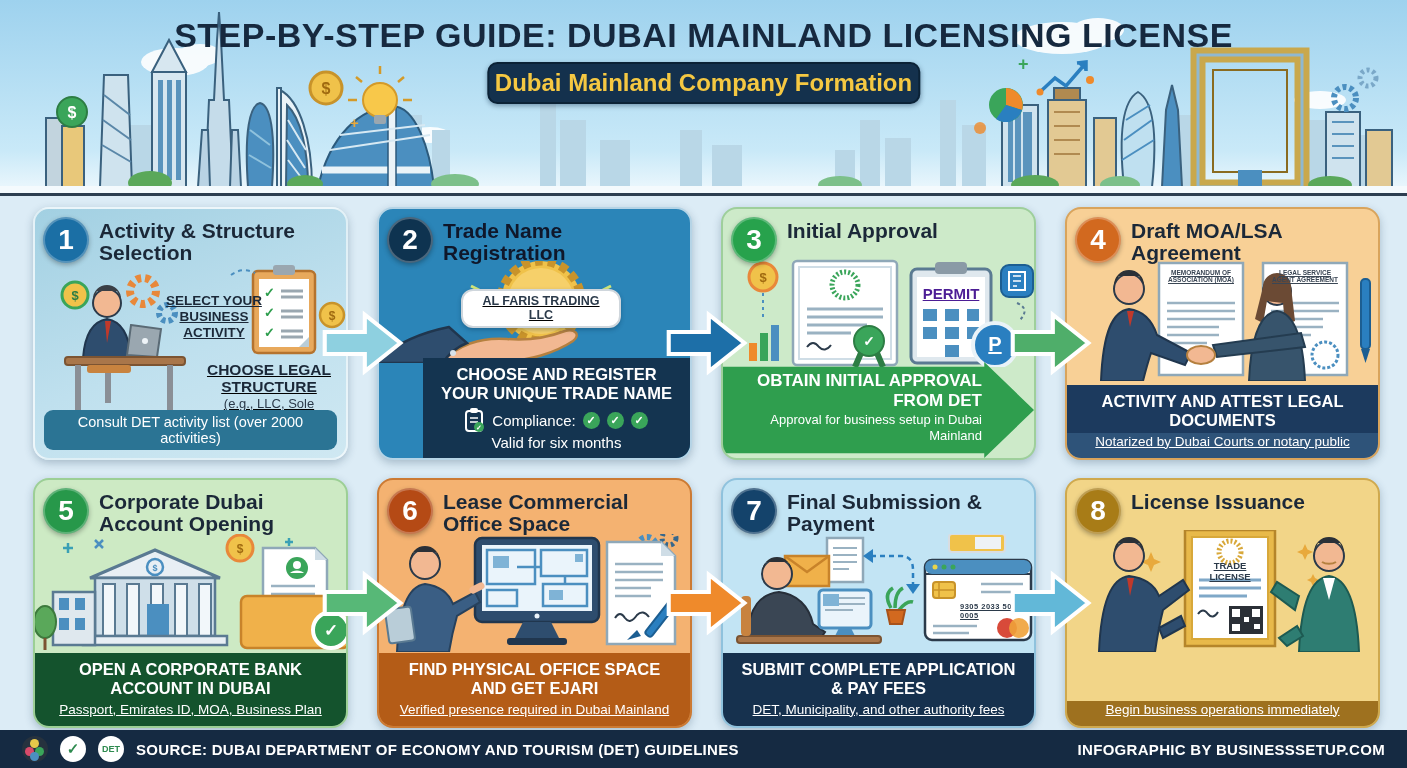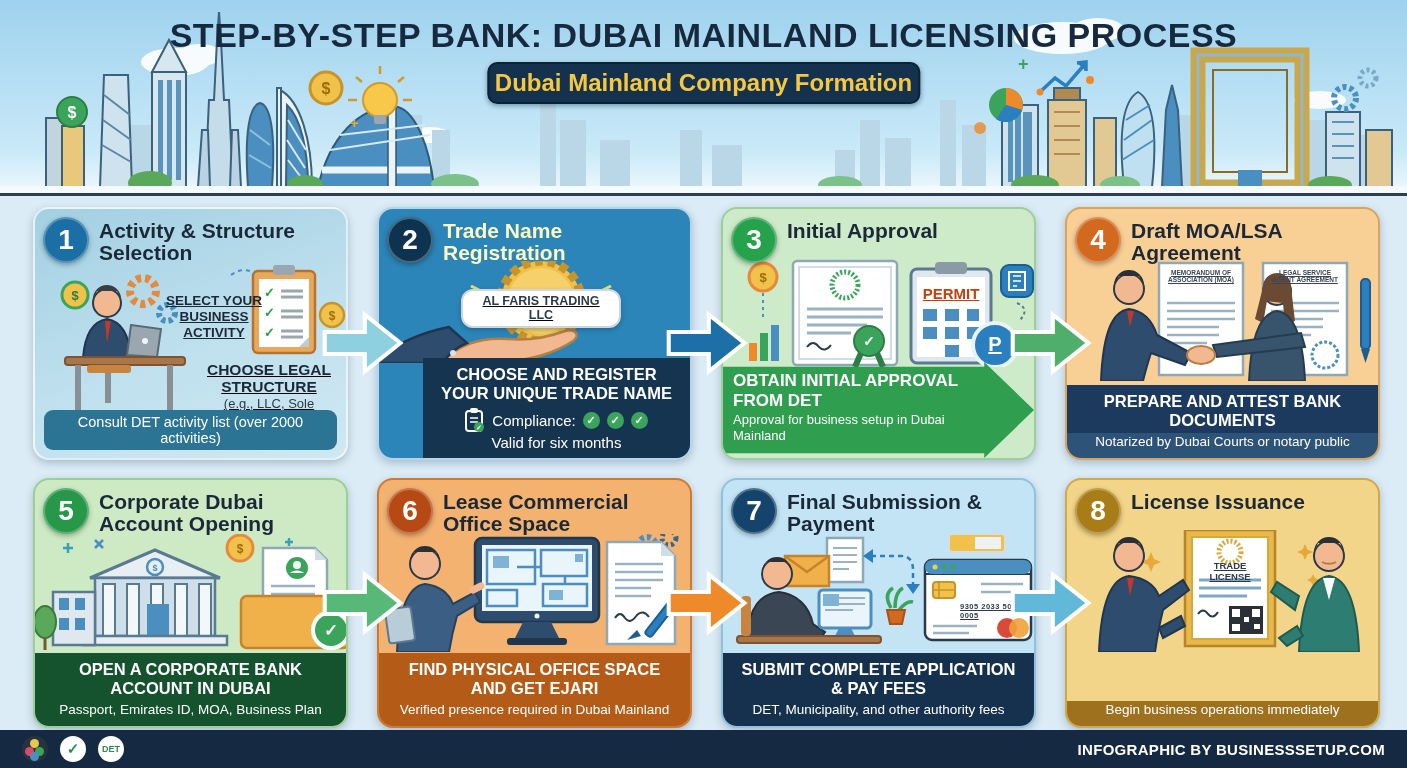--- a/index.html
+++ b/index.html
@@ -23,38 +23,38 @@
   .card { position:absolute; width:315px; border-radius:16px; overflow:hidden;
           box-shadow:0 3px 9px rgba(30,60,90,.28); border:2px solid rgba(255,255,255,.65); }
   .card-head { display:flex; align-items:flex-start; gap:10px; padding:8px 10px 0 8px; position:relative; z-index:3; }
   .num { width:46px; height:46px; border-radius:50%; color:#fff; font-weight:bold; font-size:28px;
          display:flex; align-items:center; justify-content:center; flex:0 0 46px;
          box-shadow:0 2px 5px rgba(0,0,0,.3); border:2px solid rgba(255,255,255,.25); }
   .card h2 { font-size:21px; line-height:1.07; font-weight:bold; color:#1b2838; margin-top:3px; }
   .body { position:absolute; left:0; right:0; }
   .panel { position:absolute; left:0; right:0; bottom:0; color:#fff; text-align:center; z-index:2; }
   .panel .h { font-weight:bold; font-size:16.5px; line-height:1.16; padding:7px 12px 2px; }
-  .panel .s { font-size:13.5px; line-height:1.22; padding:1px 8px 8px; }
+  .panel .s { font-size:13.5px; line-height:1.22; padding:1px 8px 8px;text-decoration:underline; }
   .ov { position:absolute; text-align:center; z-index:2;text-decoration:underline; }
 
   .s1 { background:linear-gradient(160deg,#a2d0e2,#bfe0ee 55%,#cfe8f2); }
   .s1 .num { background:#1b6fa5; }
   .cap1 { position:absolute; left:9px; right:9px; bottom:8px; background:#2b7494; border-radius:9px;
           color:#fff; font-size:14.5px; text-align:center; padding:4px 2px; z-index:2; }
   .s2 { background:#2b85b8; }
   .s2 .num { background:#0e3350; }
-  .s2 h2 { color:#fef9c3; }
+  .s2 h2 { color:#0f172a; }
   .panel2 { background:#143450; height:100px;margin-left:44px; }
   .crow { display:flex; align-items:center; justify-content:center; gap:7px; font-size:15px; margin-top:3px; }
   .chk { width:17px; height:17px; border-radius:50%; background:#3aa55a; color:#fff; font-size:11px;
          display:inline-flex; align-items:center; justify-content:center; font-weight:bold; }
   .s3 { background:#cdeac9; border-color:#9ecf9b; }
   .s3 .num { background:#27a24c; }
   .banner3 { position:absolute; left:0; right:0; bottom:0; height:96px; z-index:2;
-             background:#2f9e4e; color:#fff; text-align:left;
+             background:#2f9e4e; color:#fff; text-align:right;
              clip-path:polygon(0 5%,84% 5%,84% 0,100% 50%,84% 100%,84% 95%,0 95%); }
   .banner3 .h { font-weight:bold; font-size:17px; line-height:1.15; padding:9px 52px 0 10px; }
   .banner3 .s { font-size:13px; line-height:1.2; padding:2px 52px 0 10px; }
   .s4 { background:#f8d096; border-color:#d9a45c; }
   .s4 .num { background:#d2691f; }
   .h4 { background:#1c3a5e; font-weight:bold; font-size:16.5px; line-height:1.16; padding:7px 10px; }
   .sub4 { background:#2e5379; font-size:13.5px; padding:4px 8px 7px; }
   .s5 { background:#cdeac4; border-color:#9ccf95; }
   .s5 .num { background:#27984a; }
   .panel5 { background:#14532d; }
@@ -221,21 +221,21 @@
       </g>
       <text x="1018" y="70" font-size="18" fill="#3aa55a" font-weight="bold">+</text>
       <circle cx="980" cy="128" r="6" fill="#ef8a2b" opacity=".8"></circle>
       <g fill="none">
         <circle cx="1345" cy="98" r="11" stroke="#4b8fc0" stroke-width="6" stroke-dasharray="4 3"></circle>
         <circle cx="1368" cy="78" r="8" stroke="#7aa8c8" stroke-width="5" stroke-dasharray="3 3"></circle>
       </g>
 
       <rect x="0" y="186" width="1407" height="7" fill="#f4fafd"></rect>
     </svg>
-    <div id="main-title">STEP-BY-STEP BANK: DUBAI MAINLAND LICENSING PROCESS</div>
+    <div id="main-title">STEP-BY-STEP GUIDE: DUBAI MAINLAND LICENSING LICENSE</div>
     <div id="badge">Dubai Mainland Company Formation</div>
   </div>
 
   <section class="card s1" style="left:33px; top:207px; height:253px;">
     <div class="card-head">
       <div class="num">1</div>
       <h2>Activity &amp; Structure Selection</h2>
     </div>
     <svg class="body" style="top:54px; height:164px;" width="315" height="164" viewBox="0 0 315 164">
 
@@ -364,21 +364,21 @@
         <rect x="222" y="86" width="14" height="12"></rect>
       </g>
 
       <rect x="278" y="6" width="32" height="32" rx="8" fill="#2a7fc0" stroke="#1c5e92" stroke-width="2"></rect>
       <rect x="286" y="13" width="16" height="18" fill="none" stroke="#fff" stroke-width="2"></rect>
       <path d="M290 17 h8 M290 22 h8 M290 27 h4" stroke="#fff" stroke-width="1.5"></path>
       <path d="M294 44 q14 6 2 18" stroke="#5a7a92" stroke-width="2" stroke-dasharray="3 3" fill="none"></path>
 
       <circle cx="272" cy="86" r="22" fill="#2a7fc0" stroke="#eaf3f8" stroke-width="4"></circle>
     </svg>
-    <div class="ov" style="left:196px; top:76px; width:64px; font-weight:bold; font-size:15px; color:#c2410c;">PERMIT</div>
+    <div class="ov" style="left:196px; top:76px; width:64px; font-weight:bold; font-size:15px; color:#4c1d95;">PERMIT</div>
     <div class="ov" style="left:262px; top:124px; width:20px; font-weight:bold; font-size:20px; color:#fff;">P</div>
     <div class="banner3">
       <div class="h">OBTAIN INITIAL APPROVAL FROM DET</div>
       <div class="s">Approval for business setup in Dubai Mainland</div>
     </div>
   </section>
 
   <section class="card s4" style="left:1065px; top:207px; height:253px;">
     <div class="card-head">
       <div class="num">4</div>
@@ -407,21 +407,21 @@
       <circle cx="210" cy="30" r="14" fill="#f2b892" stroke="#2b3a4a" stroke-width="2"></circle>
       <path d="M196 26 a14 14 0 0 1 28 0 l4 34 l-10 4 l-2 -22 l-16 -2 l-4 22 l-8 -4 Z" fill="#6b4a34"></path>
       <path d="M182 120 C184 74 194 52 210 50 C226 52 236 74 238 120 Z" fill="#37546c" stroke="#243c50" stroke-width="2"></path>
       <path d="M238 86 L150 96 L146 84 L234 72 Z" fill="#37546c" stroke="#243c50" stroke-width="2"></path>
 
       <ellipse cx="134" cy="94" rx="14" ry="9" fill="#f2b892" stroke="#b5803f" stroke-width="2"></ellipse>
     </svg>
     <div class="ov doc-title" style="left:96px; top:60px; width:76px;">MEMORANDUM OF ASSOCIATION (MOA)</div>
     <div class="ov doc-title" style="left:200px; top:60px; width:76px;">LEGAL SERVICE AGENT AGREEMENT</div>
     <div class="panel">
-      <div class="h h4">PREPARE AND ATTEST BANK DOCUMENTS</div>
+      <div class="h h4">ACTIVITY AND ATTEST LEGAL DOCUMENTS</div>
       <div class="s sub4">Notarized by Dubai Courts or notary public</div>
     </div>
   </section>
 
   <section class="card s5" style="left:33px; top:478px; height:250px;">
     <div class="card-head">
       <div class="num">5</div>
       <h2>Corporate Dubai Account Opening</h2>
     </div>
     <svg class="body" style="top:54px; height:118px;" width="315" height="118" viewBox="0 0 315 118">
@@ -662,17 +662,18 @@
       <span class="dot" style="left:3px; top:11px; background:#d84a6a;"></span>
       <span class="dot" style="left:13px;top:11px; background:#3aa55a;"></span>
       <span class="dot" style="left:8px; top:16px; background:#4b8fc0;"></span>
     </div>
     <div class="logo l2">
         <span>✓</span>
       </div>
     <div class="logo l3">
         <span>DET</span>
       </div>
+    <div class="ftext">SOURCE: DUBAI DEPARTMENT OF ECONOMY AND TOURISM (DET) GUIDELINES</div>
     <div id="spacer"></div>
     <div class="ftext">INFOGRAPHIC BY BUSINESSSETUP.COM</div>
   </div>
 
 </div>
 
 </body></html>

